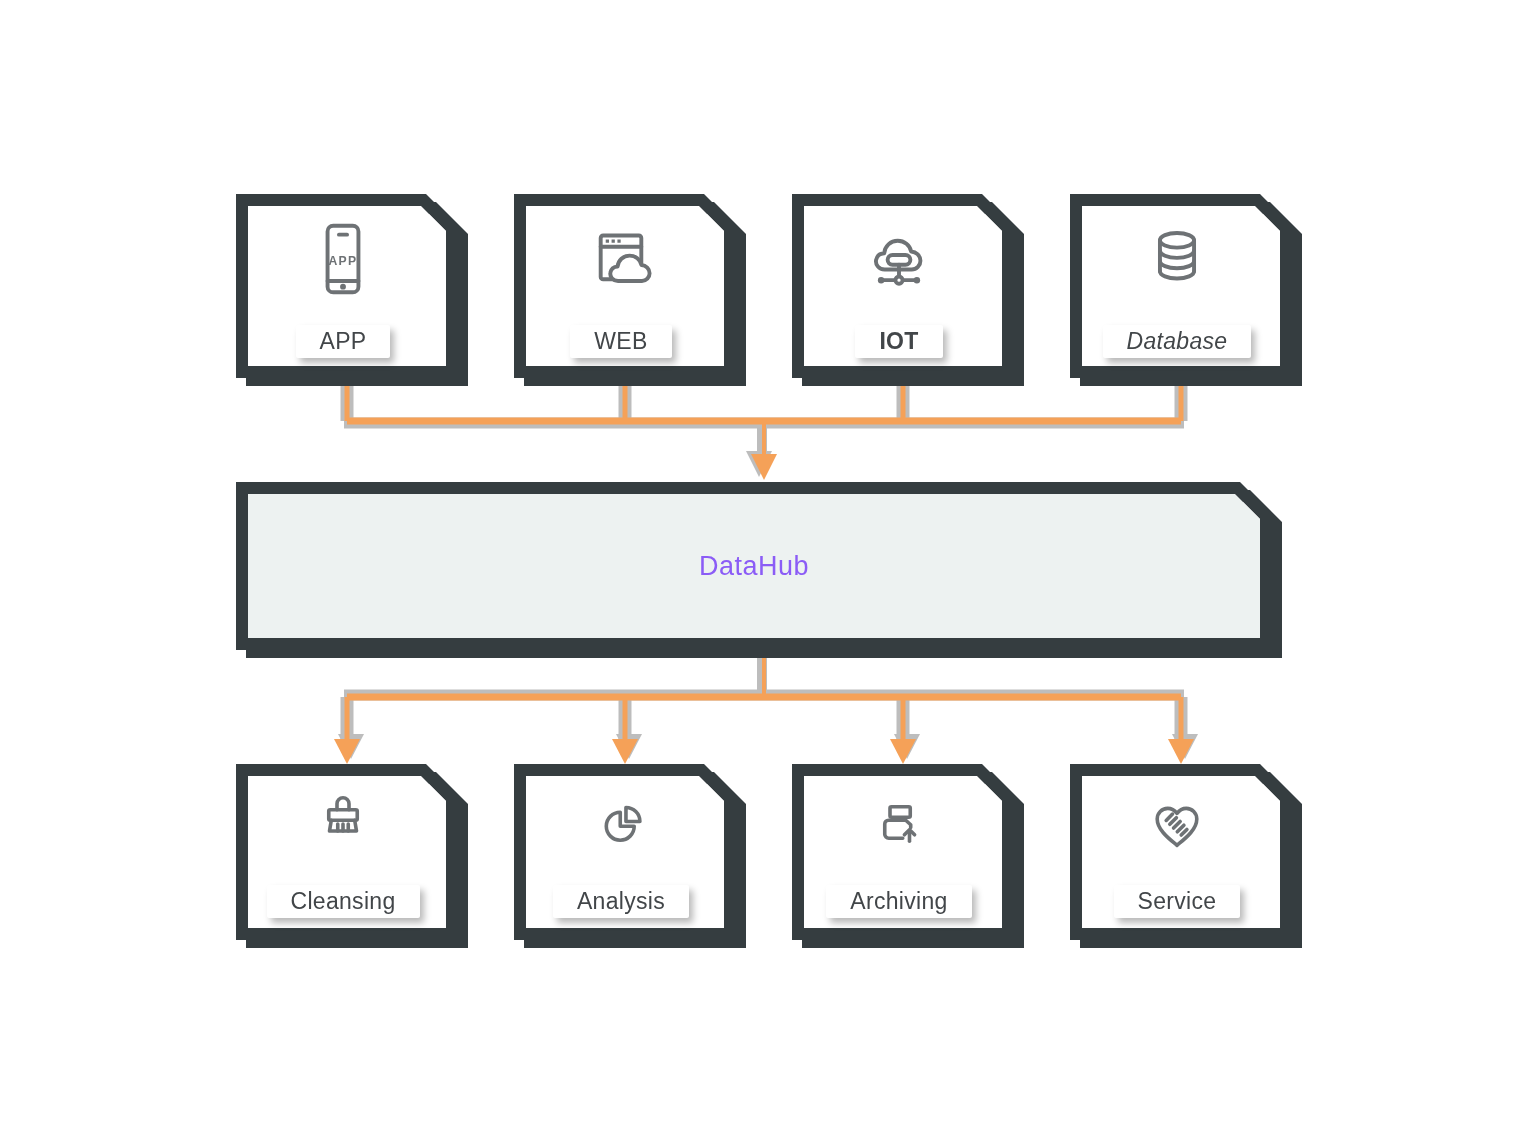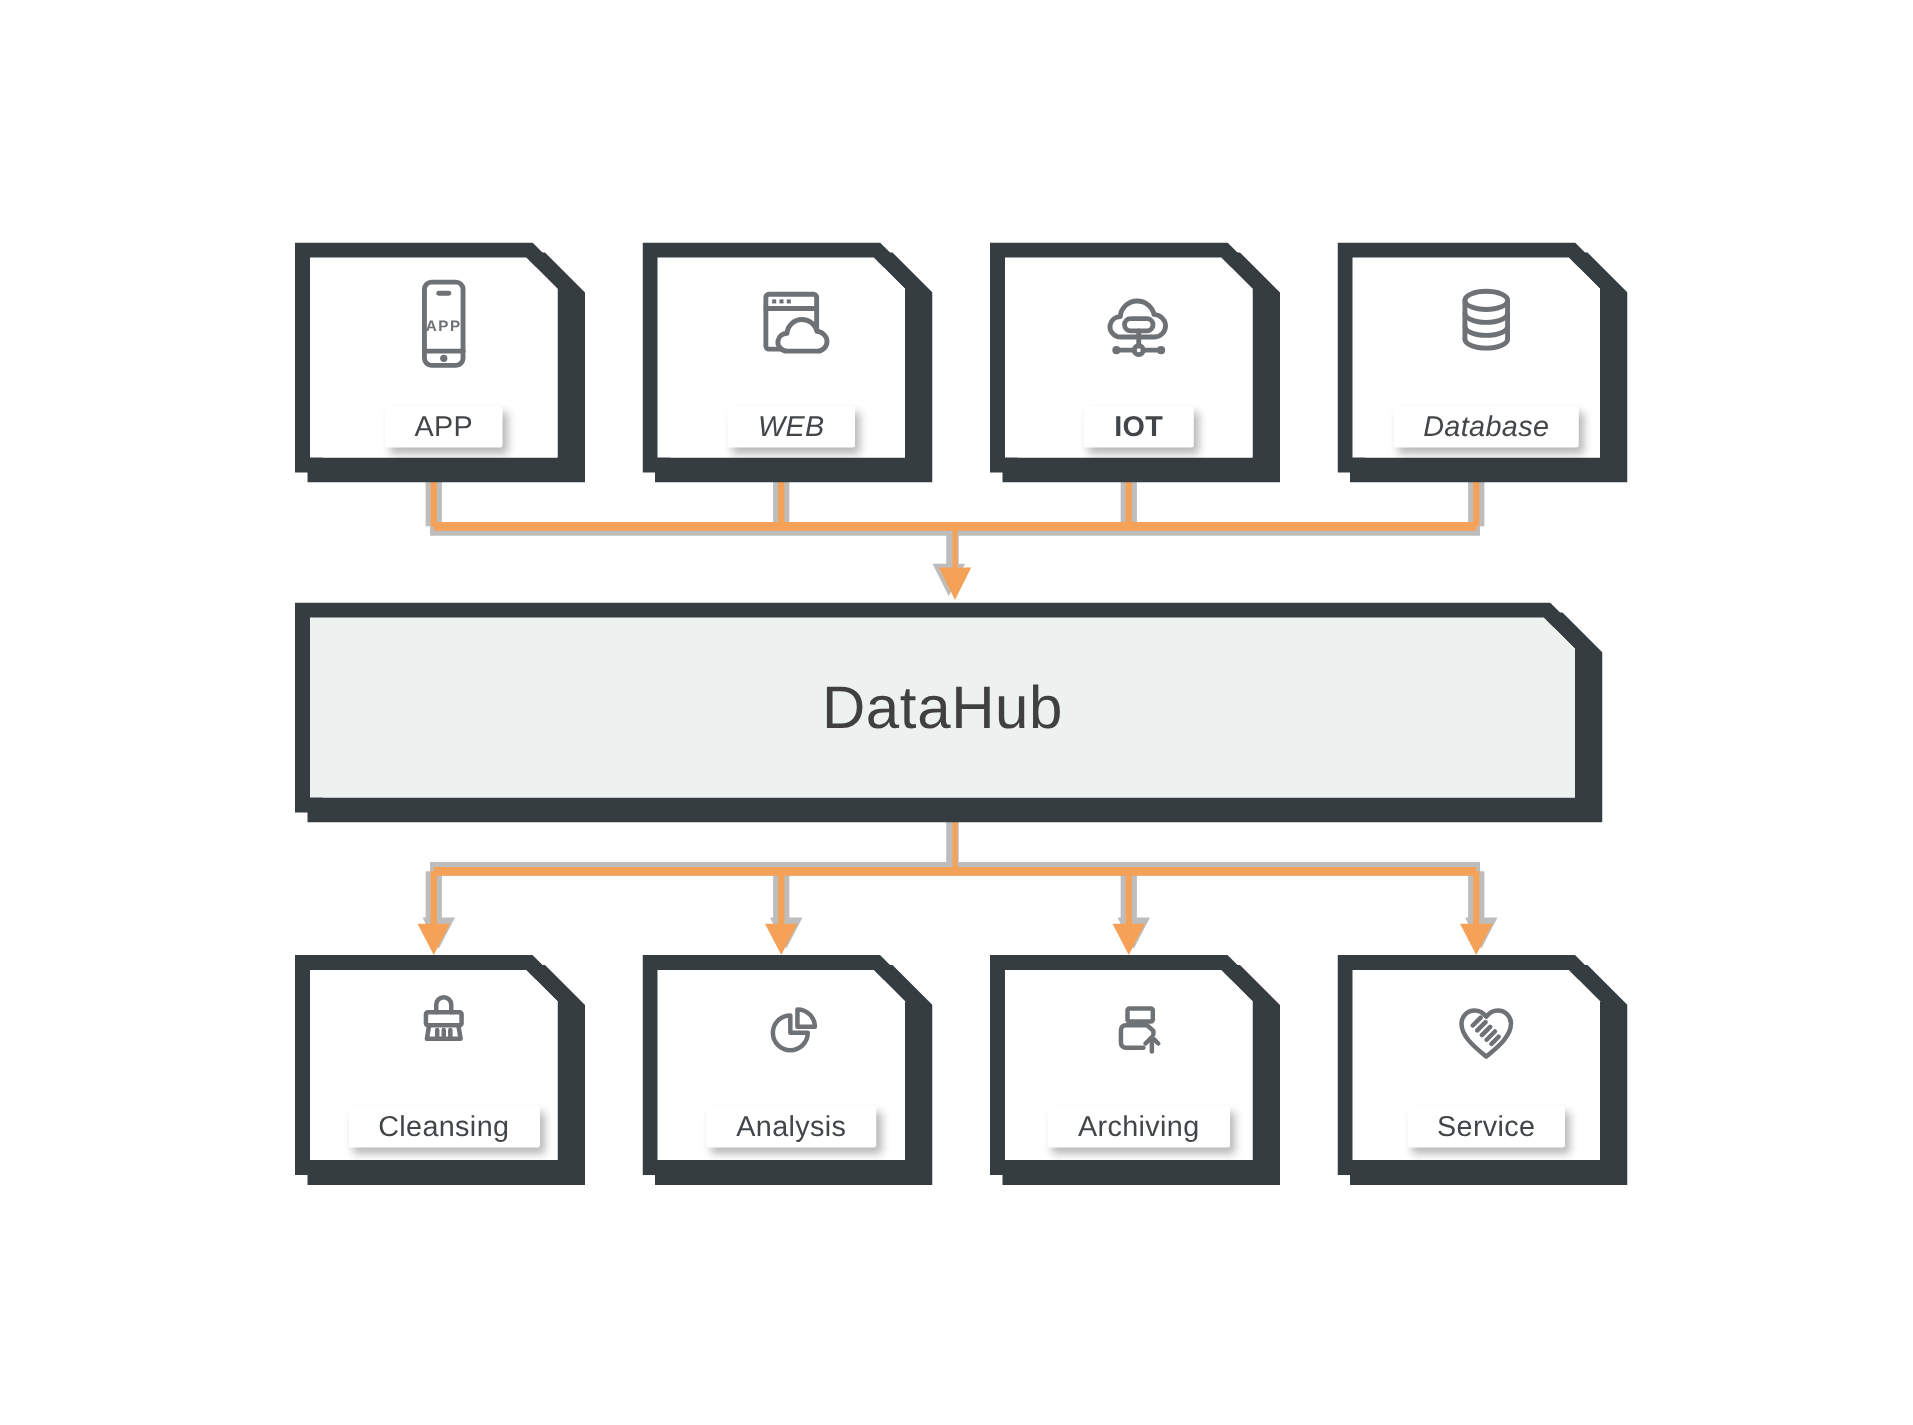--- a/index.html
+++ b/index.html
@@ -14,32 +14,32 @@
   html,body{width:1530px;height:1140px;background:#ffffff;overflow:hidden;
     font-family:"Liberation Sans", sans-serif;}
   .canvas{position:relative;width:1530px;height:1140px;background:#ffffff;}
   .connectors{position:absolute;left:0;top:0;z-index:0;}
   .stroke-gray{stroke:var(--gray);fill:none;}
   .stroke-orange{stroke:var(--orange);fill:none;}
   .fill-gray{fill:var(--gray);stroke:none;}
   .fill-orange{fill:var(--orange);stroke:none;}
   .node{position:absolute;z-index:1;}
   .frame-svg{position:absolute;left:0;top:0;display:block;}
-  .node-content{position:absolute;left:20px;top:12px;display:flex;flex-direction:column;
+  .node-content{position:absolute;left:8px;top:12px;display:flex;flex-direction:column;
     align-items:center;justify-content:space-between;}
   .node-content.top-row{width:198px;height:160px;padding:14px 0 8px;}
   .node-content.bottom-row{width:198px;height:152px;padding:12px 0 10px;}
   .node-icon{display:flex;align-items:center;justify-content:center;flex:0 0 auto;}
   .icon-svg{stroke:var(--icon);fill:none;stroke-width:2.4;stroke-linecap:round;stroke-linejoin:round;}
   .node-pill{background:#ffffff;border-radius:2px;padding:3px 24px;
     box-shadow:4px 5px 7px rgba(0,0,0,0.28);white-space:nowrap;}
   .node-label{font-size:23px;color:var(--label);letter-spacing:0.3px;}
   .hub-content{position:absolute;left:13px;top:13px;width:1010px;height:142px;
     display:flex;align-items:center;justify-content:center;}
-  .hub-label{font-size:48px;color:#404040;letter-spacing:0.5px;}
+  .hub-label{font-size:27px;color:#8b5cf6;letter-spacing:0.5px;}
 </style>
 </head>
 <body>
 
 <div class="canvas">
 
   <svg class="connectors" width="1530" height="1140">
 
     <g>
       <g class="stroke-gray">
@@ -97,21 +97,21 @@
           <circle cx="24" cy="41" r="1.8" fill="#6E7275" stroke="none"></circle>
           <text x="24" y="27.5" text-anchor="middle" font-size="7.5" font-weight="bold" letter-spacing="0.8" fill="#6E7275" stroke="none" font-family="Liberation Sans, sans-serif">APP</text>
         </svg>
       </div>
       <div class="node-pill">
         <span class="node-label">APP</span>
       </div>
     </div>
   </div>
 
-  <div class="node" style="left:514px;top:194px;width:232px;height:192px;font-style:italic;">
+  <div class="node" style="left:514px;top:194px;width:232px;height:192px;">
     <svg class="frame-svg" width="232" height="192" viewBox="0 0 232 192">
         <path d="M0 0 H190 L222 32 V184 H0 Z M12 12 V172 H210 V36.97 L185.03 12 Z" transform="translate(10,8)" fill="#353D40" fill-rule="evenodd"></path>
         <path d="M0 0 H190 L222 32 V184 H0 Z M12 12 V172 H210 V36.97 L185.03 12 Z" fill="#353D40" fill-rule="evenodd"></path>
         <path d="M12 12 H185.03 L210 36.97 V172 H12 Z" fill="#FFFFFF"></path>
       </svg>
     <div class="node-content top-row">
       <div class="node-icon">
         <svg class="icon-svg" width="78" height="78" viewBox="0 0 48 48">
           <rect x="11.5" y="9.5" width="25" height="27" rx="1.5"></rect>
           <path d="M11.5 16.5 h25"></path>

